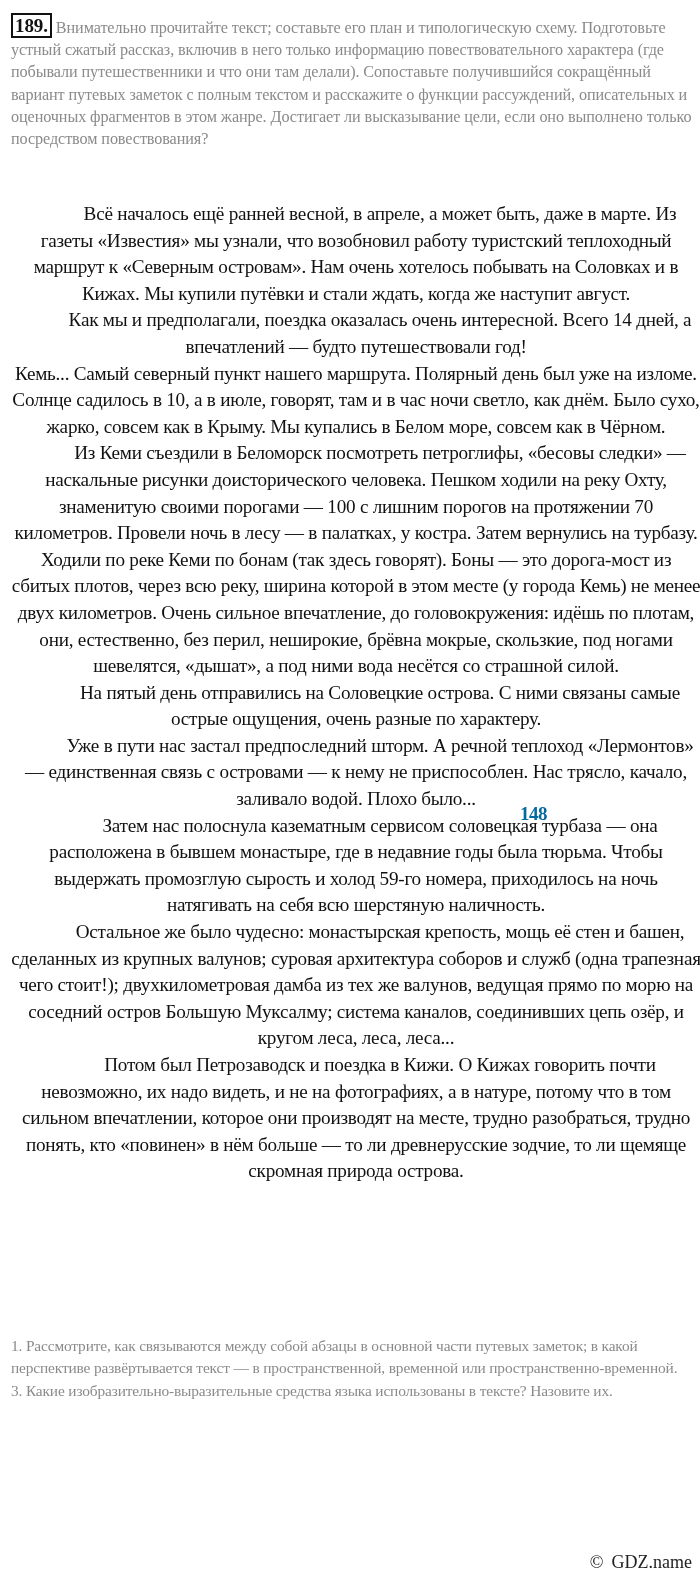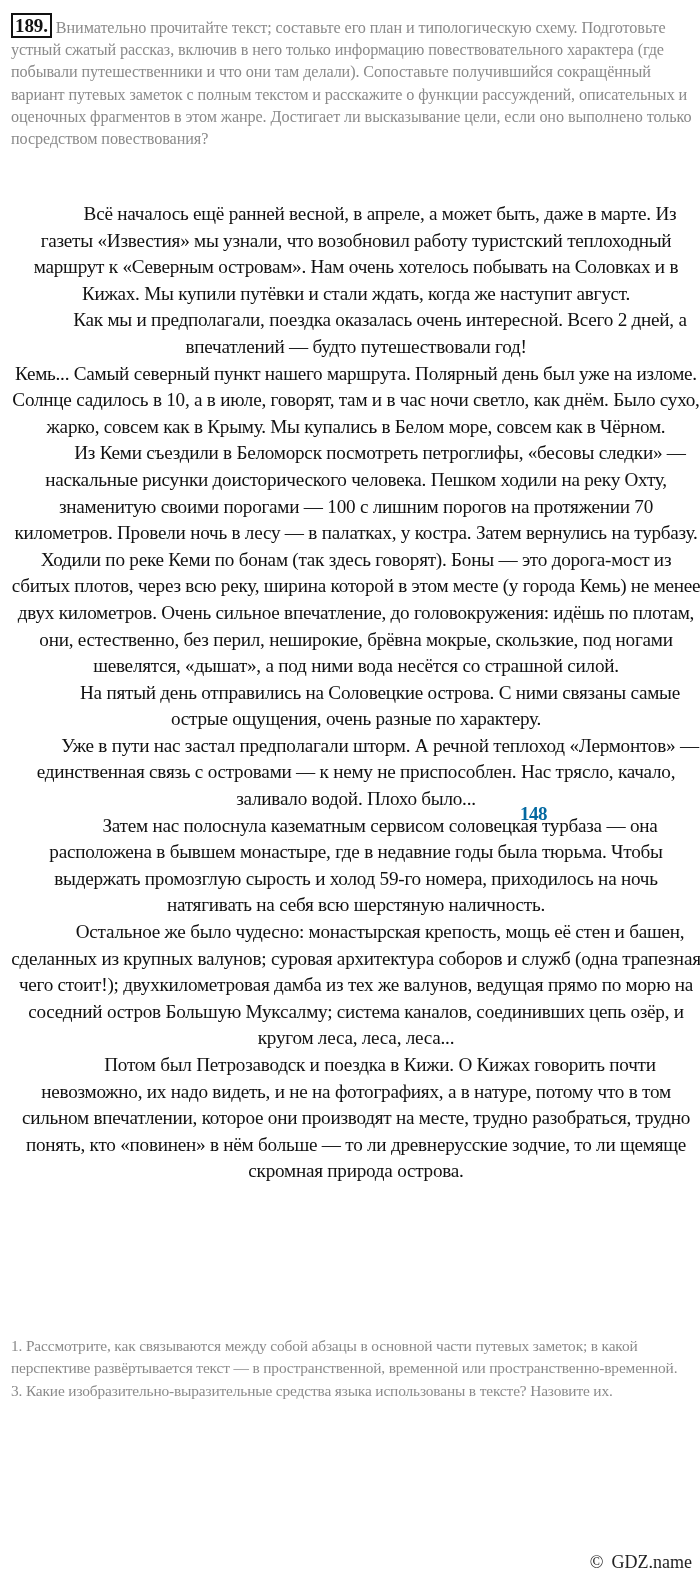--- a/index.html
+++ b/index.html
@@ -101,25 +101,25 @@
 <body>
 
 <div class="page">
 
   <div class="task">
     <span class="task-number">189.</span><span>Внимательно прочитайте текст; составьте его план и типологическую схему. Подготовьте устный сжатый рассказ, включив в него только информацию повествовательного характера (где побывали путешественники и что они там делали). Сопоставьте получившийся сокращённый вариант путевых заметок с полным текстом и расскажите о функции рассуждений, описательных и оценочных фрагментов в этом жанре. Достигает ли высказывание цели, если оно выполнено только посредством повествования?</span>
   </div>
 
   <div class="main-text">
     <p>Всё началось ещё ранней весной, в апреле, а может быть, даже в марте. Из газеты «Известия» мы узнали, что возобновил работу туристский теплоходный маршрут к «Северным островам». Нам очень хотелось побывать на Соловках и в Кижах. Мы купили путёвки и стали ждать, когда же наступит август.</p>
-    <p>Как мы и предполагали, поездка оказалась очень интересной. Всего 2 дней, а впечатлений — будто путешествовали год!</p>
+    <p>Как мы и предполагали, поездка оказалась очень интересной. Всего 14 дней, а впечатлений — будто путешествовали год!</p>
     <p class="no-indent">Кемь... Самый северный пункт нашего маршрута. Полярный день был уже на изломе. Солнце садилось в 10, а в июле, говорят, там и в час ночи светло, как днём. Было сухо, жарко, совсем как в Крыму. Мы купались в Белом море, совсем как в Чёрном.</p>
     <p>Из Кеми съездили в Беломорск посмотреть петроглифы, «бесовы следки» — наскальные рисунки доисторического человека. Пешком ходили на реку Охту, знаменитую своими порогами — 100 с лишним порогов на протяжении 70 километров. Провели ночь в лесу — в палатках, у костра. Затем вернулись на турбазу. Ходили по реке Кеми по бонам (так здесь говорят). Боны — это дорога-мост из сбитых плотов, через всю реку, ширина которой в этом месте (у города Кемь) не менее двух километров. Очень сильное впечатление, до головокружения: идёшь по плотам, они, естественно, без перил, неширокие, брёвна мокрые, скользкие, под ногами шевелятся, «дышат», а под ними вода несётся со страшной силой.</p>
     <p>На пятый день отправились на Соловецкие острова. С ними связаны самые острые ощущения, очень разные по характеру.</p>
-    <p>Уже в пути нас застал предполагали шторм. А речной теплоход «Лермонтов» — единственная связь с островами — к нему не приспособлен. Нас трясло, качало, заливало водой. Плохо было...</p>
+    <p>Уже в пути нас застал предпоследний шторм. А речной теплоход «Лермонтов» — единственная связь с островами — к нему не приспособлен. Нас трясло, качало, заливало водой. Плохо было...</p>
     <p>Затем нас полоснула казематным сервисом соловецкая турбаза — она расположена в бывшем монастыре, где в недавние годы была тюрьма. Чтобы выдержать промозглую сырость и холод 59-го номера, приходилось на ночь натягивать на себя всю шерстяную наличность.</p>
     <p>Остальное же было чудесно: монастырская крепость, мощь её стен и башен, сделанных из крупных валунов; суровая архитектура соборов и служб (одна трапезная чего стоит!); двухкилометровая дамба из тех же валунов, ведущая прямо по морю на соседний остров Большую Муксалму; система каналов, соединивших цепь озёр, и кругом леса, леса, леса...</p>
     <p>Потом был Петрозаводск и поездка в Кижи. О Кижах говорить почти невозможно, их надо видеть, и не на фотографиях, а в натуре, потому что в том сильном впечатлении, которое они производят на месте, трудно разобраться, трудно понять, кто «повинен» в нём больше — то ли древнерусские зодчие, то ли щемяще скромная природа острова.</p>
   </div>
 
   <div class="page-number">148</div>
 
   <div class="questions">
     <p>1. Рассмотрите, как связываются между собой абзацы в основной части путевых заметок; в какой перспективе развёртывается текст — в пространственной, временной или пространственно-временной.</p>
     <p>3. Какие изобразительно-выразительные средства языка использованы в тексте? Назовите их.</p>

